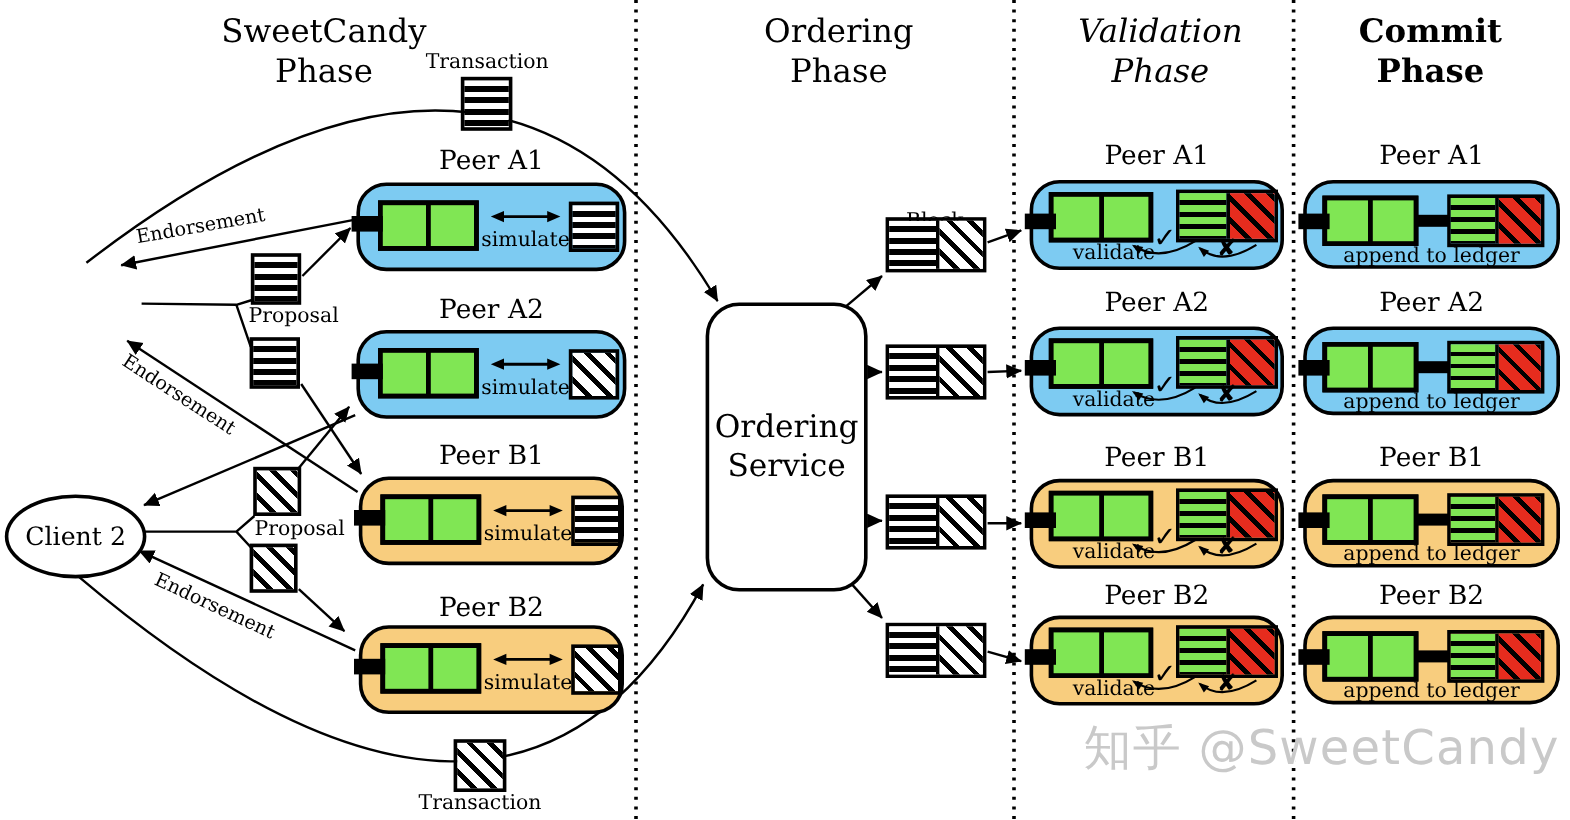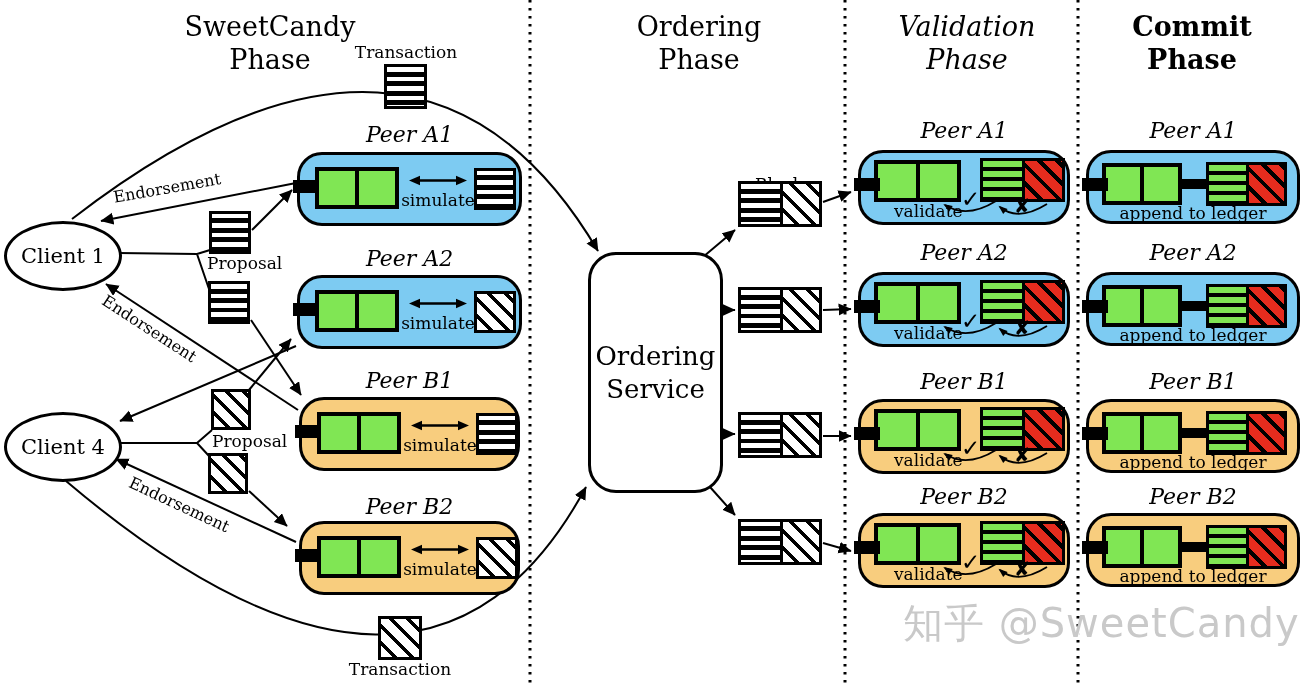--- a/index.html
+++ b/index.html
@@ -32,21 +32,21 @@
   .gstripe  { background:repeating-linear-gradient(to bottom, #80e654 0 6px, #000 6px 10px); }
   .rhatch   { background:repeating-linear-gradient(45deg, #e62c1e 0 9px, #000 9px 13px); }
   .icon { position:absolute; z-index:2; border:3px solid #000; }
   .block2 { position:absolute; z-index:2; display:flex; border:3px solid #000; }
   .block2 .bhalf { height:100%; }
   .block2 .bhalf.left { border-right:3px solid #000; }
   
   .peer { position:absolute; z-index:2; border:3px solid #000; border-radius:25px; }
   .org-a { background:#7dcbf2; }
   .org-b { background:#f8cd7e; }
-  .peer-title { position:absolute; z-index:2; text-align:center; font-size:22px;font-style:italic; }
+  .peer-title { position:absolute; z-index:2; text-align:center; font-size:22px; }
   .tab { position:absolute; background:#000; width:26px; height:13px; left:-7px; top:25px; z-index:1; }
   .green-pair { position:absolute; display:flex; gap:4px; background:#000; border:4px solid #000; }
   .green-pair .cell { background:#80e654; flex:1; }
   .sim-action { position:absolute; left:100px; top:17px; width:76px; text-align:center; }
   .sim-action .act-lbl { font-size:17px; line-height:19px; display:block; margin-top:0px; }
   .result { top:13px; left:174px; width:36px; height:36px; }
   .vcurves { position:absolute; left:0; top:0; z-index:3; }
   .validate-lbl { position:absolute; left:13px; top:48px; font-size:17px; z-index:3;margin-left:20px; }
   .mark { position:absolute; z-index:4; font-family:"DejaVu Sans", sans-serif; font-weight:bold; }
   .mark.check { left:100px; top:33px; font-size:23px; }
@@ -107,25 +107,22 @@
 
   <div class="phase-title" style="left:165px; top:10px;">SweetCandy
 Phase</div>
   <div class="phase-title" style="left:594px; top:10px;">Ordering
 Phase</div>
   <div class="phase-title" style="left:862px; top:10px;font-style:italic;">Validation
 Phase</div>
   <div class="phase-title" style="left:1087px; top:10px;font-weight:bold;">Commit
 Phase</div>
 
-  <div class="client" style="left:4px; top:221px;">
-      <span>Client 1</span>
-    </div>
   <div class="client" style="left:4px; top:412px;">
-      <span>Client 4</span>
+      <span>Client 2</span>
     </div>
 
   <div class="lbl ctr" style="left:346px; top:42px; width:120px;">Transaction</div>
   <div class="icon hstripe" style="left:384px; top:64px; width:37px; height:39px;"></div>
   <div class="icon hatch" style="left:378px; top:616px; width:38px; height:38px;"></div>
   <div class="lbl ctr" style="left:340px; top:659px; width:120px;">Transaction</div>
 
   <div class="icon hstripe" style="left:209px; top:211px; width:36px; height:37px;"></div>
   <div class="lbl" style="left:207px; top:253px;">Proposal</div>
   <div class="icon hstripe" style="left:208px; top:281px; width:36px; height:37px;"></div>

